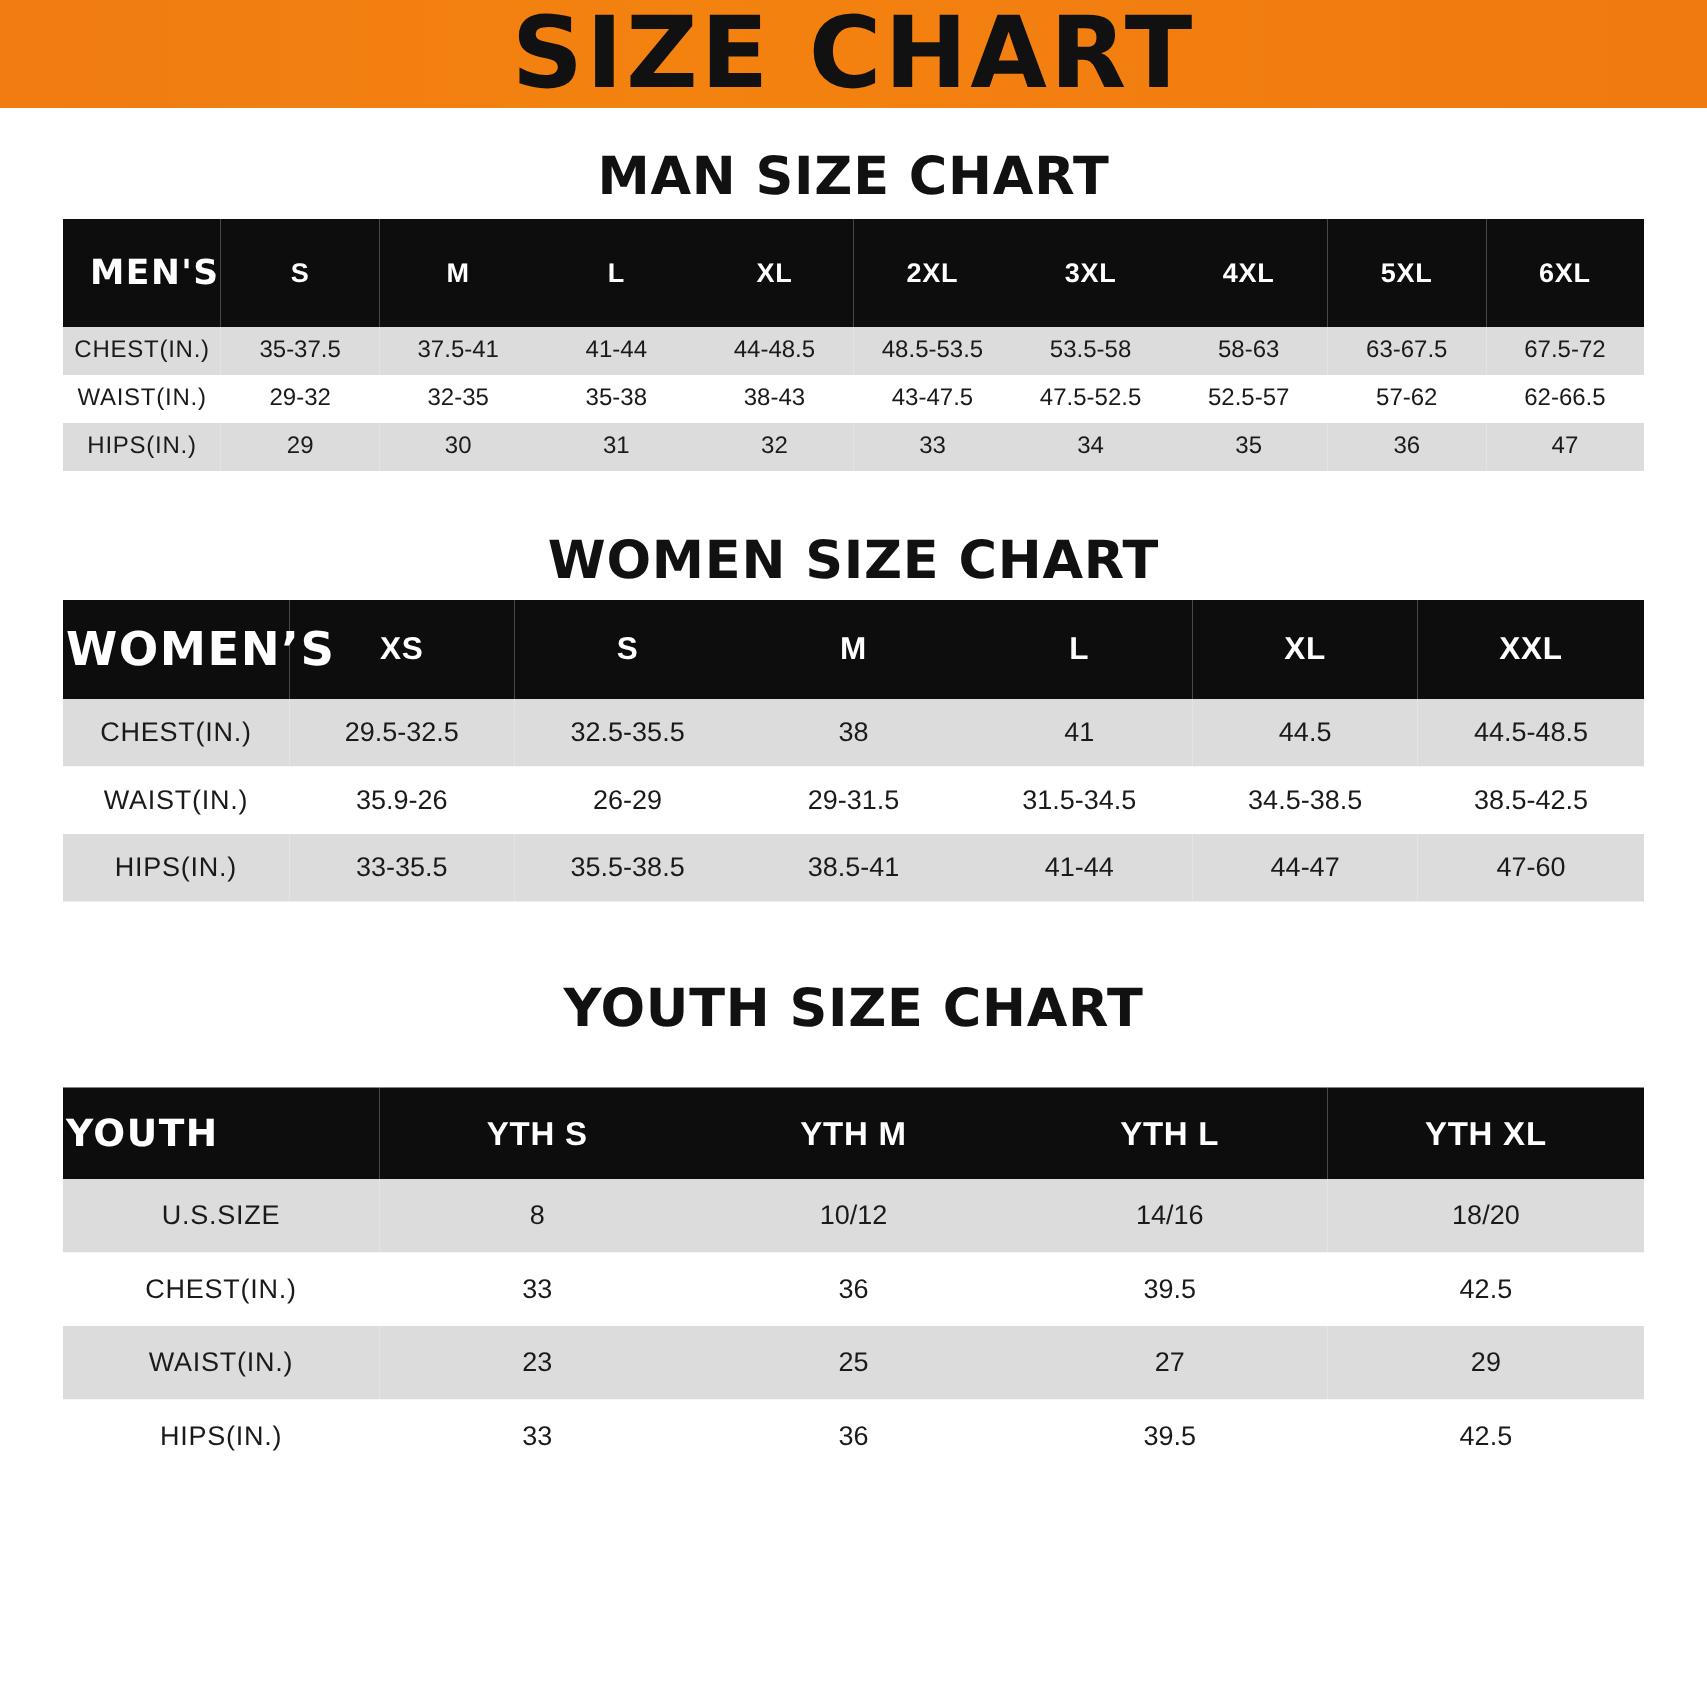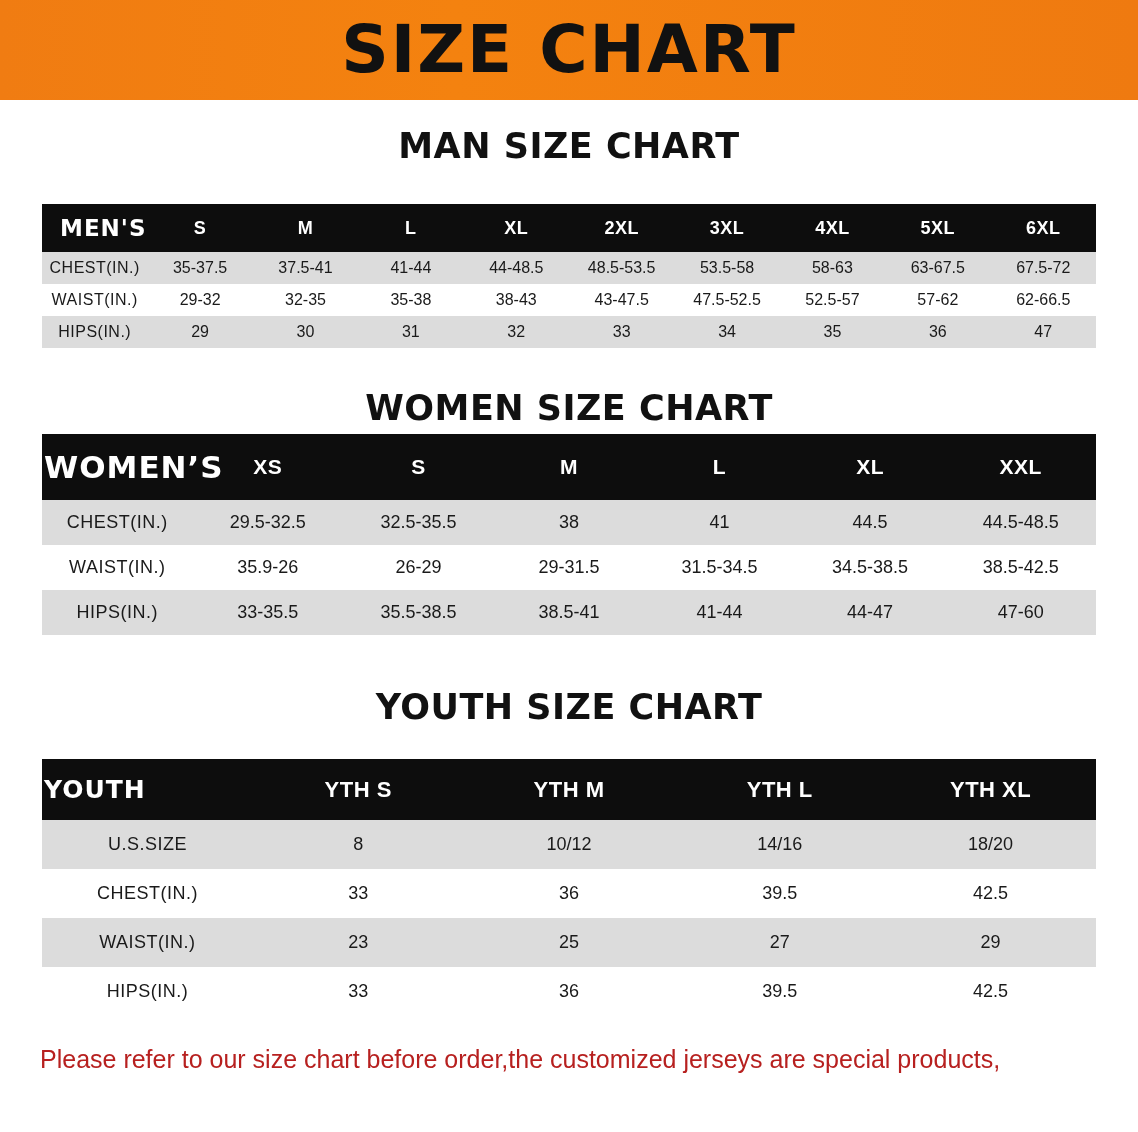--- a/index.html
+++ b/index.html
@@ -10,21 +10,21 @@
   body {
     width: 1138px;
     height: 1132px;
     font-family: "Liberation Sans", sans-serif;
     color: #111111;
     overflow: hidden;
   }
 
   
   .banner {
-    height: 100px;
+    height: 72px;
     background: linear-gradient(90deg, #f07c12 0%, #f4820f 40%, #ef7a10 100%);
     display: flex;
     align-items: center;
     justify-content: center;
   }
   .banner-title {
     font-family: "DejaVu Sans", sans-serif;
     font-weight: bold;
     font-size: 66px;
     letter-spacing: 2px;
@@ -32,21 +32,21 @@
     line-height: 1;
   }
 
   
   .section-title {
     text-align: center;
     font-family: "DejaVu Sans", sans-serif;
     font-weight: bold;
     color: #111111;
   }
-  .section-title.man   { font-size: 35px; margin-top: 26px; margin-bottom: 38px; letter-spacing: 0.5px;}
+  .section-title.man   { font-size: 35px; margin-top: 26px; margin-bottom: 8px; letter-spacing: 0.5px;}
   .section-title.women { font-size: 35px; margin-top: 40px; margin-bottom: 6px; letter-spacing: 0.5px;}
   .section-title.youth { font-size: 35px; margin-top: 52px; margin-bottom: 32px; letter-spacing: 0.5px;}
 
   
   .table-wrap {
     margin: 0 42px;
   }
   table {
     width: 100%;
     border-collapse: collapse;
@@ -58,21 +58,21 @@
   }
 
   
   thead tr {
     background: #0d0d0d;
     color: #ffffff;
   }
   thead th {
     font-size: 19px;
     font-weight: bold;
-    padding: 11px 2px;
+    padding: 23px 2px;
     letter-spacing: 0.5px;
   }
   thead th.rowlabel {
     text-align: left;
     padding-left: 18px;
     font-family: "DejaVu Sans", sans-serif;
     font-size: 22px;
     letter-spacing: 1px;
   }
 
@@ -264,14 +264,13 @@
         <td>33</td>
         <td>36</td>
         <td>39.5</td>
         <td>42.5</td>
       </tr>
     </tbody>
   </table>
 </div>
 
 <div class="note">
-  <div>Please refer to our size chart before order,the customized jerseys are special products,</div>
 </div>
 
 </body></html>

